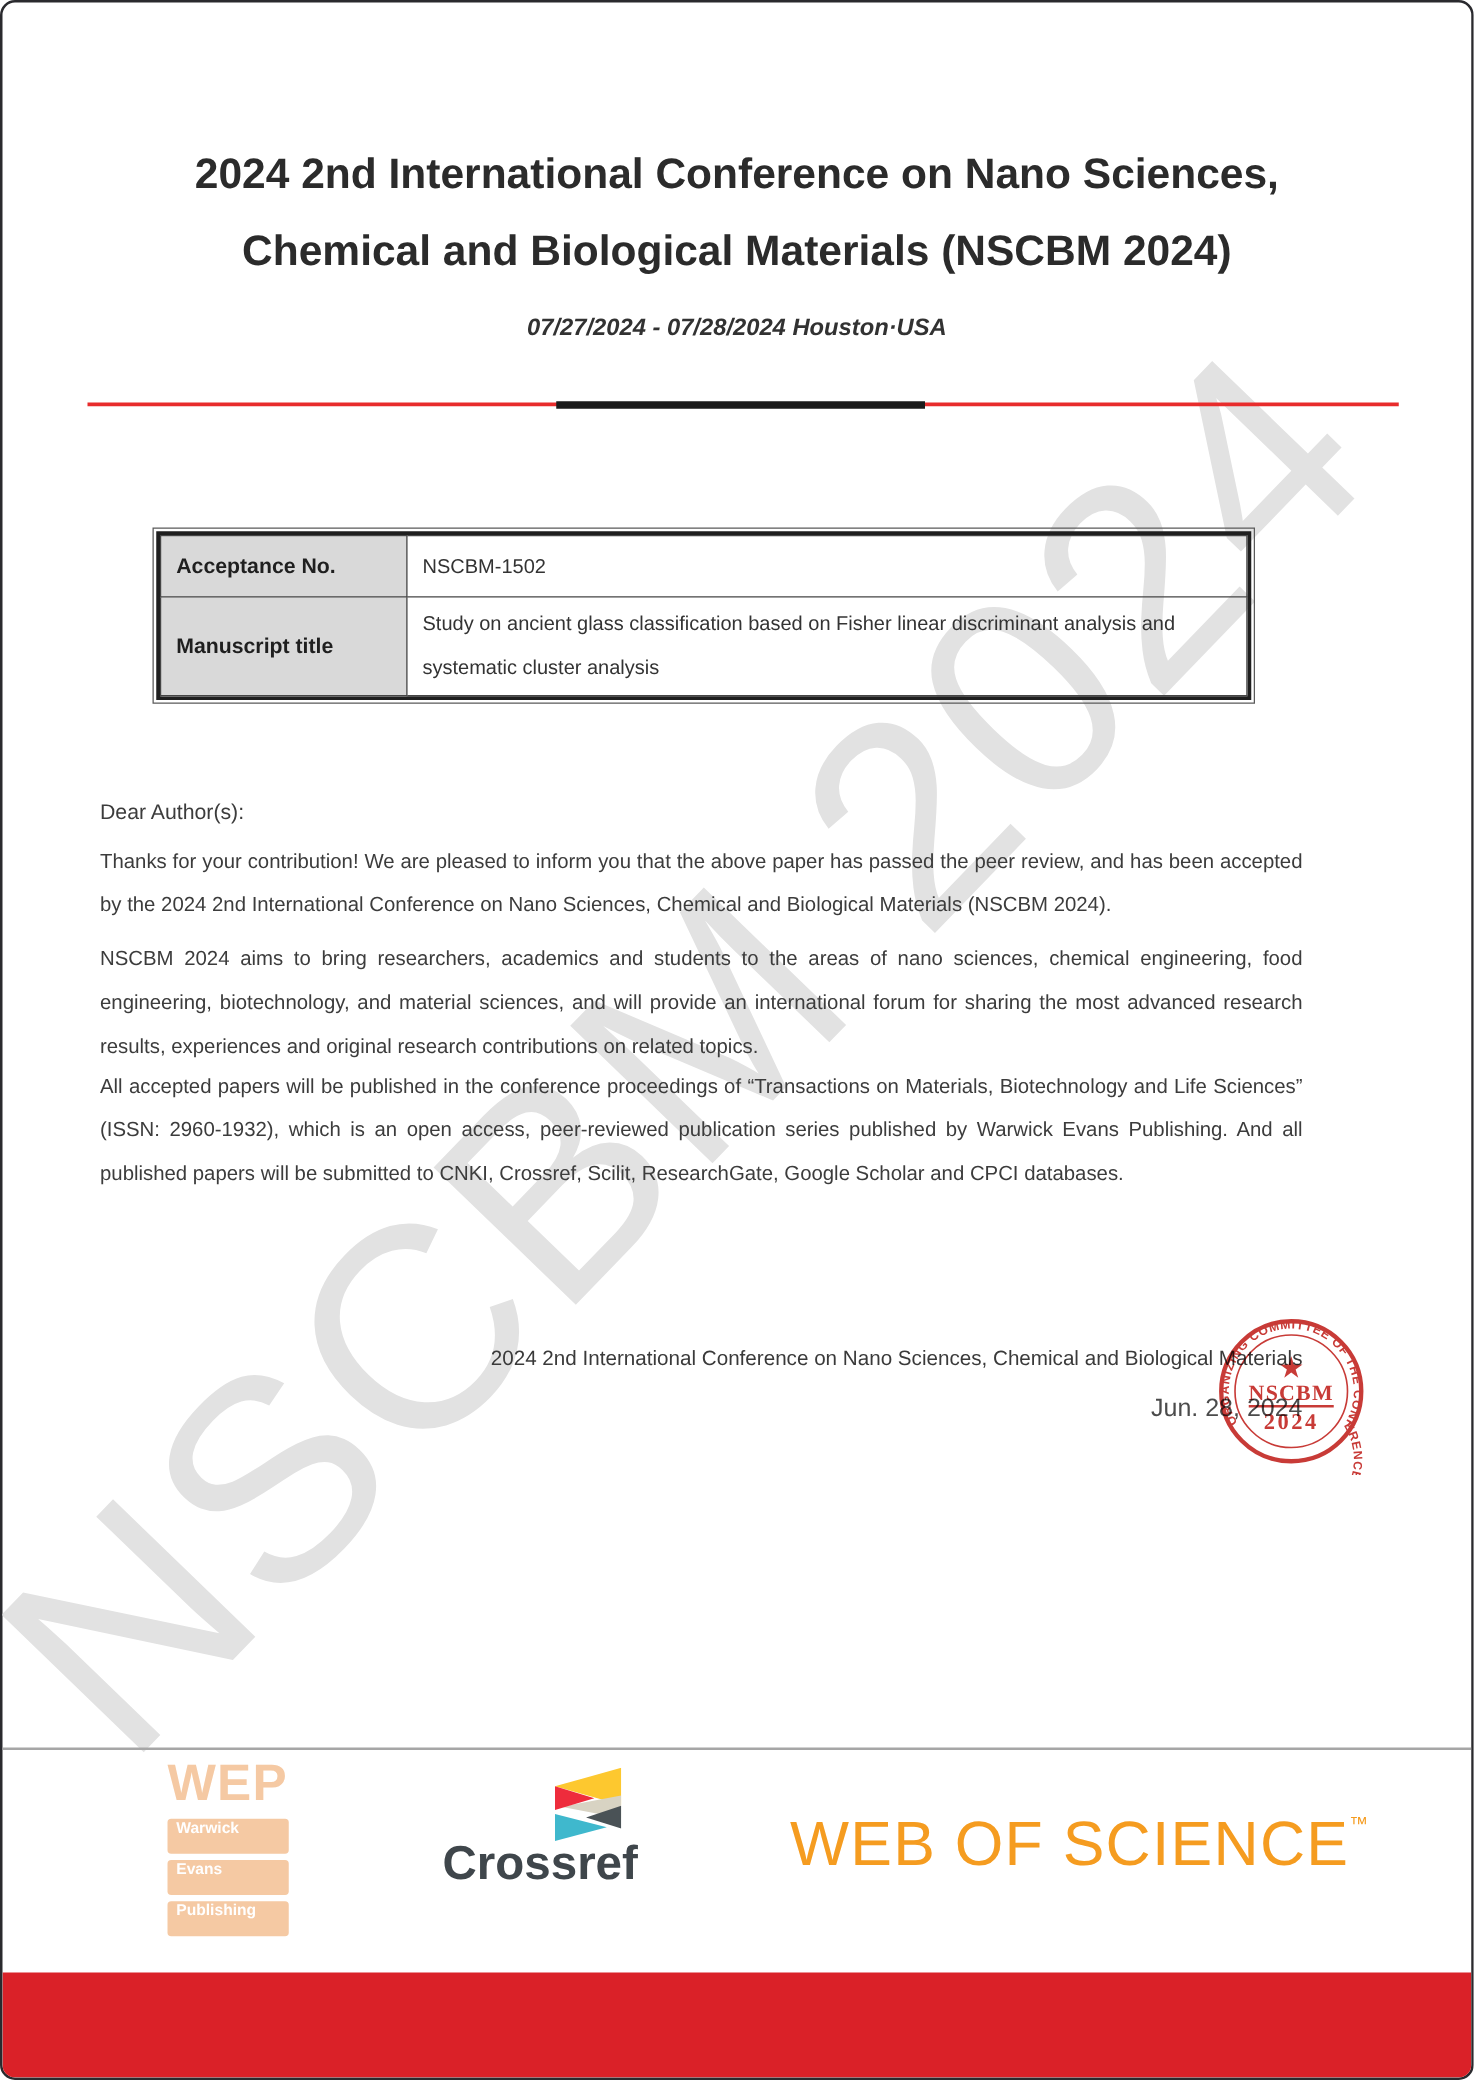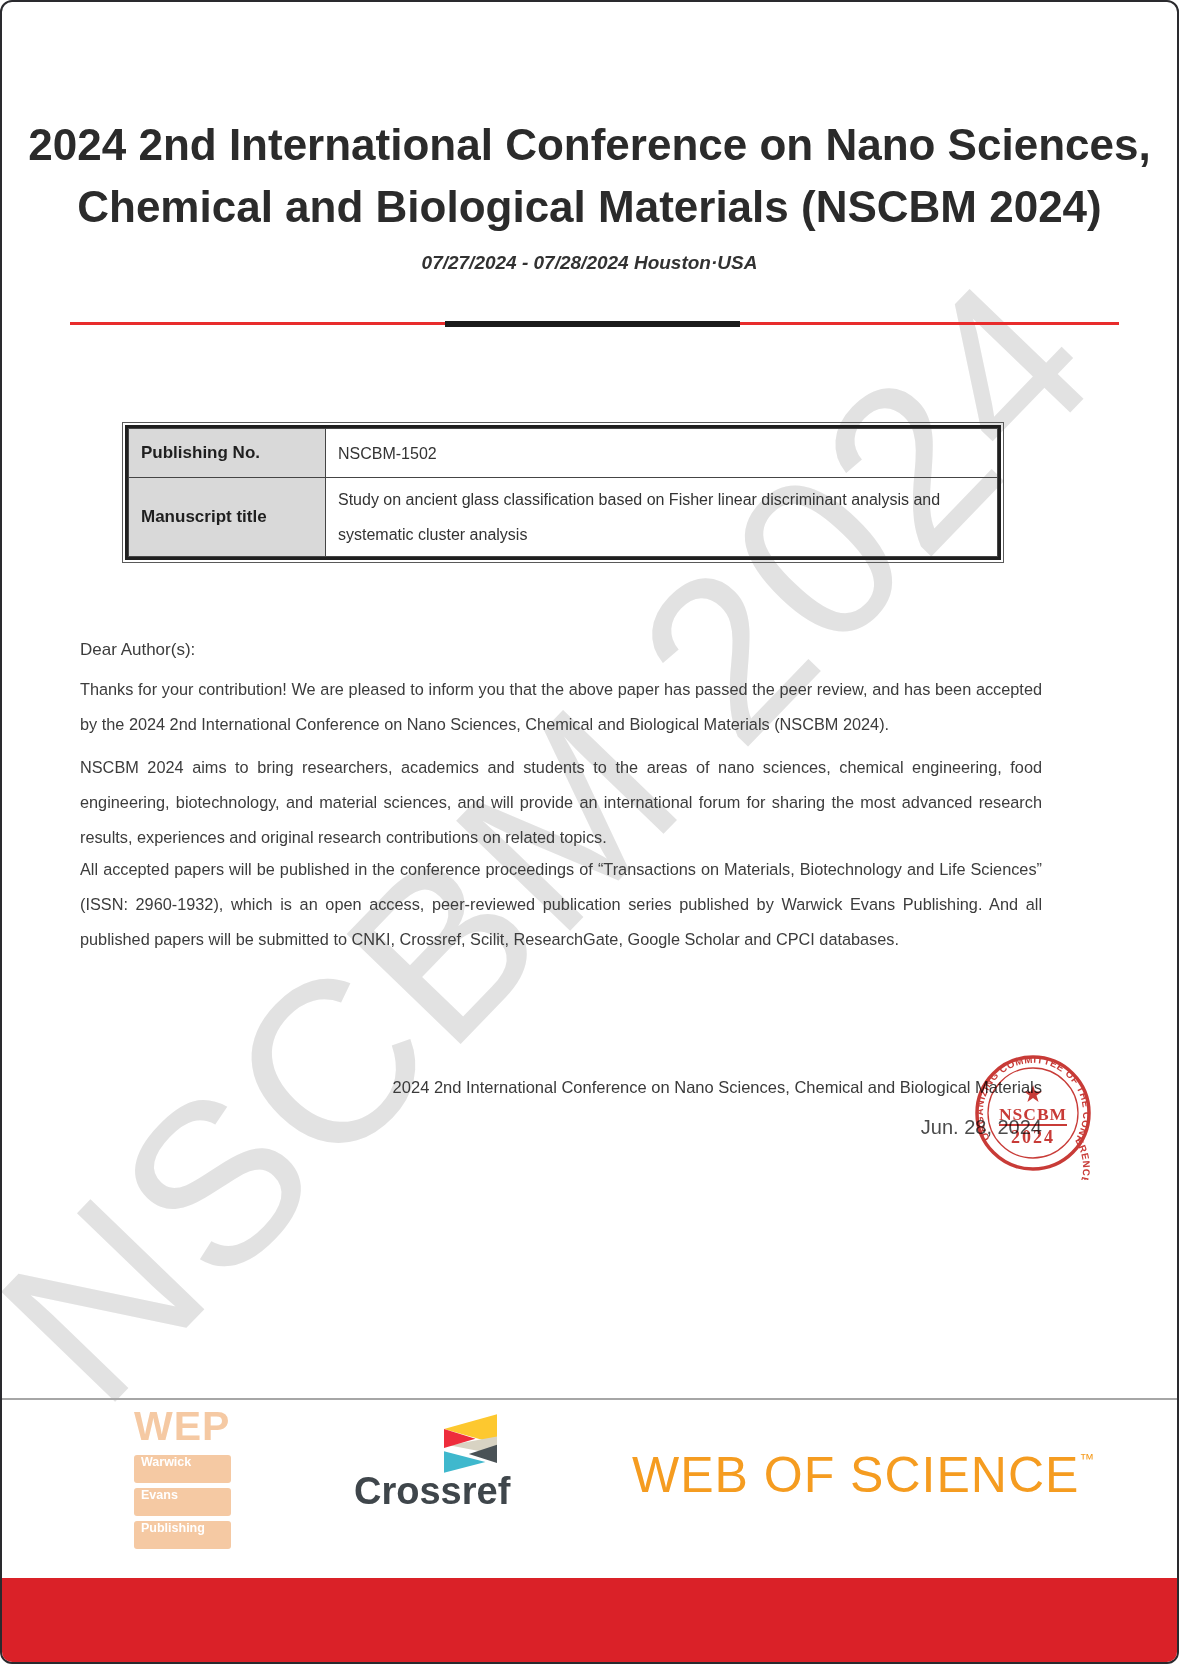--- a/index.html
+++ b/index.html
@@ -9,21 +9,21 @@
     font-family:"Liberation Sans", sans-serif;
   }
   
   .watermark{
     position:absolute; left:545px; top:838px;
     transform:translate(-50%,-50%) rotate(-46deg);
     font-size:230px; font-weight:400; letter-spacing:4px; white-space:nowrap;
     color:#e2e2e2; z-index:1; user-select:none;
   }
   
-  .title{position:absolute; left:0; width:100%; text-align:center; font-size:44px; font-weight:bold; color:#2b2b2b; z-index:2;}
+  .title{position:absolute; left:0; width:100%; text-align:center; font-size:34px; font-weight:bold; color:#2b2b2b; z-index:2;}
   .title1{top:118px;} .title2{top:180px;}
   .subtitle{position:absolute; top:250px; left:0; width:100%; text-align:center; font-size:19px; font-weight:bold; font-style:italic; color:#323232; z-index:2;}
   .divider{position:absolute; top:320px; left:68px; width:1049px; height:3px; background:#e82c2c; z-index:2;}
   .divider-black{position:absolute; left:375px; top:50%; transform:translateY(-50%); width:295px; height:6px; background:#1b1b1b;}
   .accept-heading{position:absolute; top:336px; left:0; width:1114px; text-align:center; font-size:28px; font-weight:bold; letter-spacing:2px; word-spacing:12px; color:#e8232a; z-index:2;}
   
   .tbl-outer{position:absolute; left:120px; top:420px; width:882px; box-sizing:border-box; border:1.5px solid #5a5a5a; padding:2px; background:transparent; z-index:2;}
   .tbl-inner{border:3px solid #1f1f1f;}
   .mtable{width:100%; border-collapse:collapse;}
   .mtable td{border:1.5px solid #454545; font-size:16px; color:#333; padding:4px 12px; vertical-align:middle; line-height:35px;}
@@ -63,21 +63,21 @@
   <div class="divider">
     <div class="divider-black"></div>
   </div>
 
 
   <div class="tbl-outer">
     <div class="tbl-inner">
       <table class="mtable">
         <tbody>
           <tr class="r1">
-            <td class="lbl">Publishing No.</td>
+            <td class="lbl">Acceptance No.</td>
             <td class="val">NSCBM-1502</td>
           </tr>
           <tr class="r3">
             <td class="lbl">Manuscript title</td>
             <td class="val">Study on ancient glass classification based on Fisher linear discriminant analysis and systematic cluster analysis</td>
           </tr>
         </tbody>
       </table>
     </div>
   </div>

